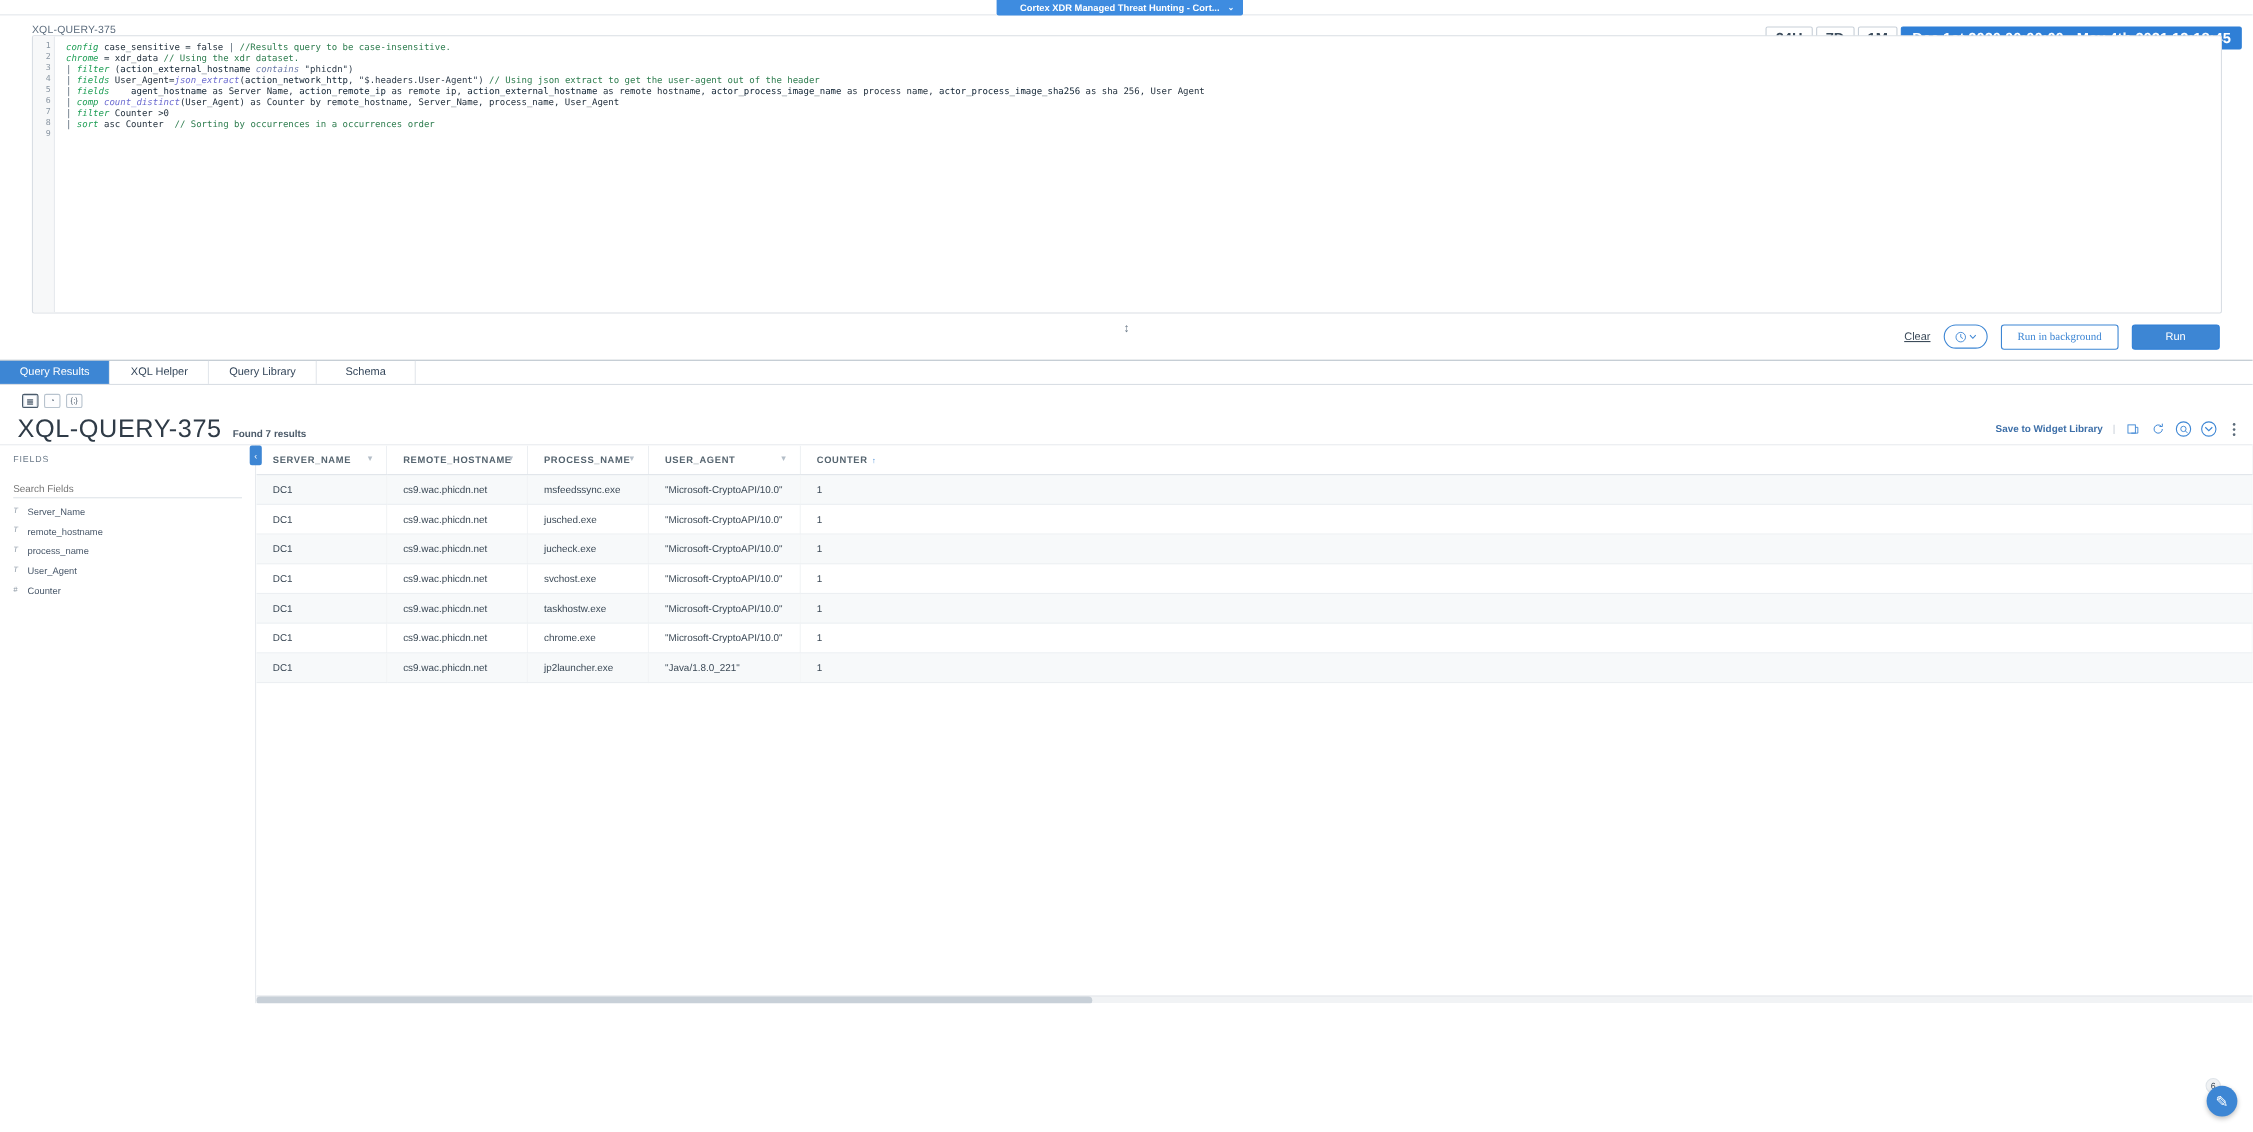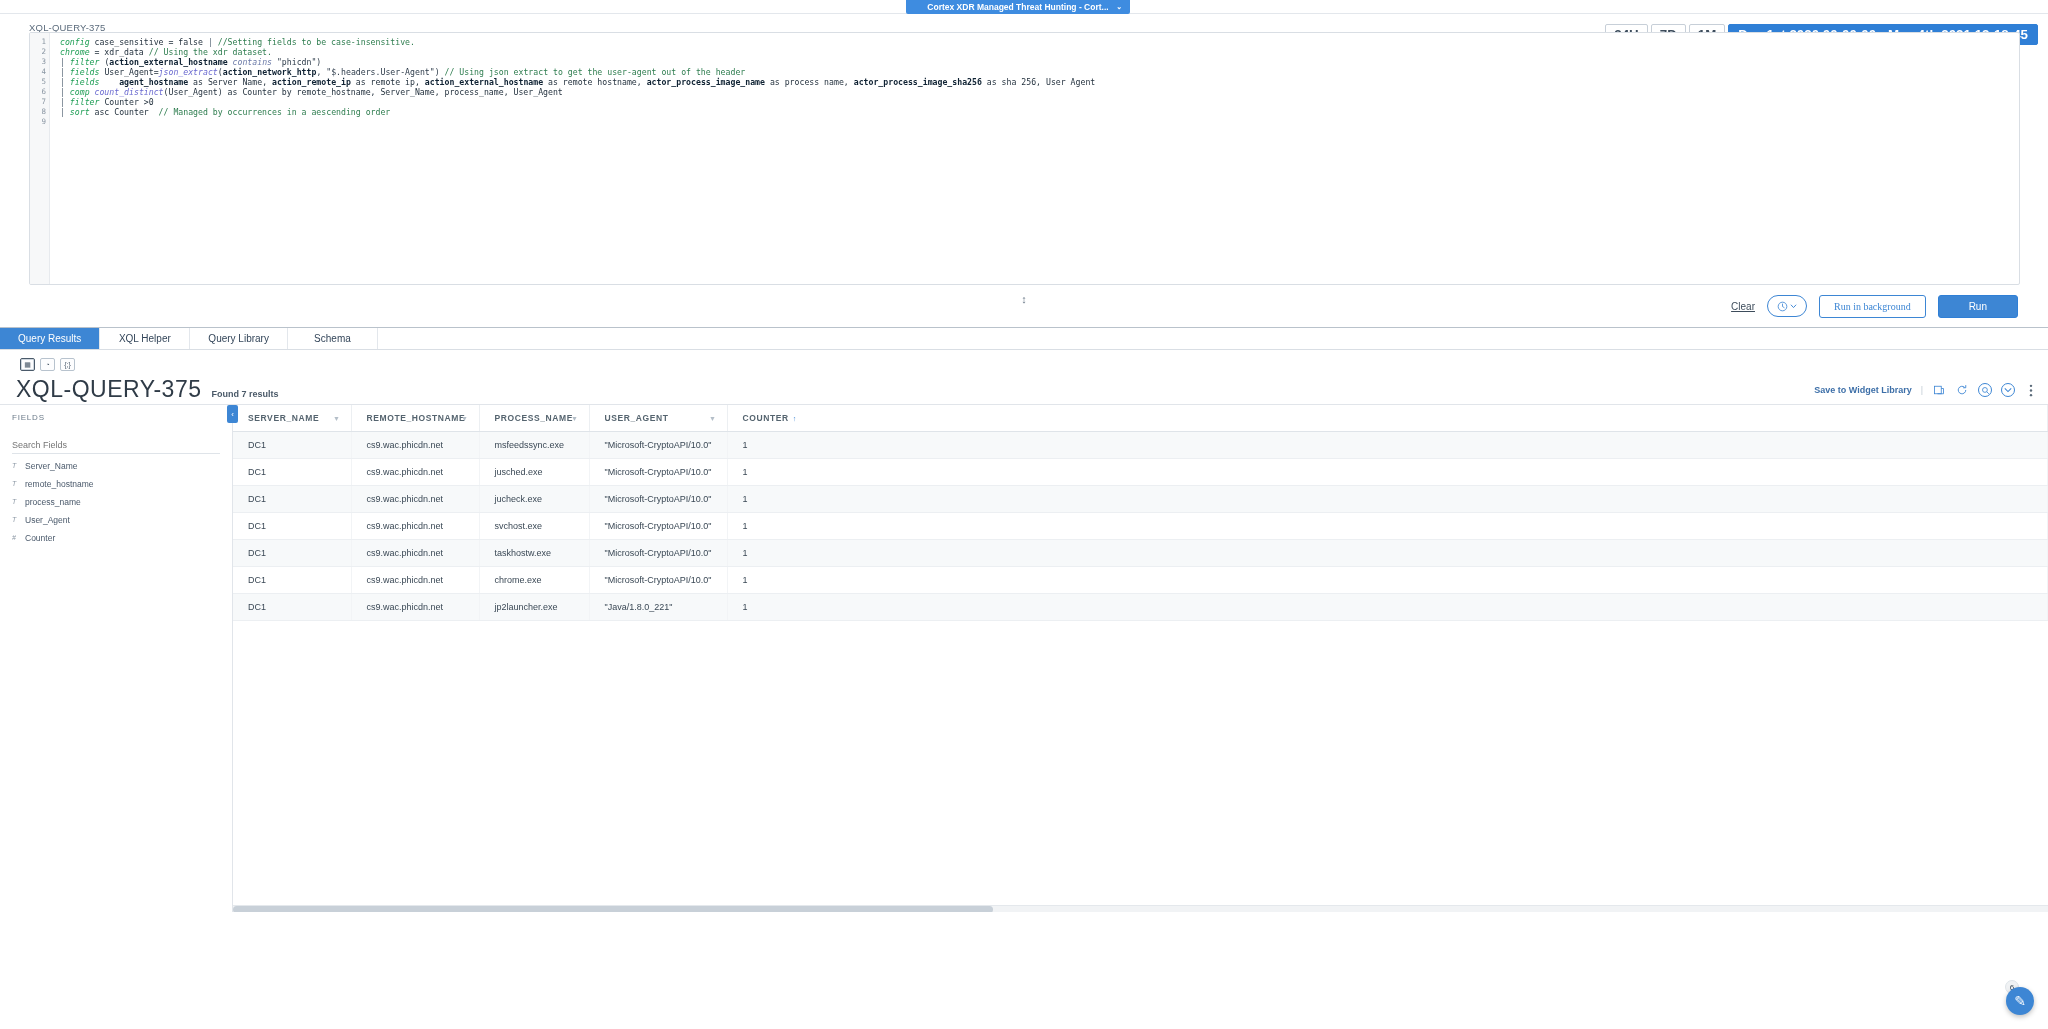--- a/index.html
+++ b/index.html
@@ -94,21 +94,21 @@
   }
   .cline { display: flex; align-items: flex-start; height: 10px; white-space: pre; }
   .ln {
     width: 20px; min-width: 20px;
     text-align: right; padding-right: 4px;
     color: #8a96a3; font-size: 7.5px;
     user-select: none;
   }
   .ctext { padding-left: 10px; color: #1f2d3a; }
   .kw   { color: #1e9e55; font-style: italic; }
-  .fld  { color: #0f2233; font-weight: bold; text-align: center; }
+  .fld  { color: #0f2233; font-weight: normal; text-align: center; }
   .op   { color: #6b7aa8; font-style: italic; text-align: right; }
   .fn   { color: #6a6ad0; font-style: italic; }
   .str  { color: #2d3b4a; }
   .cm   { color: #2e7d4f; }
   .pl   { color: #5a6a79; }
 
   
   .action-bar {
     position: relative;
     height: 42px;
@@ -332,28 +332,28 @@
     <button class="t-btn">24H</button>
     <button class="t-btn">7D</button>
     <button class="t-btn">1M</button>
     <button class="t-range">Dec 1st 2020 00:00:00 - May 4th 2021 13:18:45</button>
   </div>
 </div>
 
 <div class="editor-wrap">
   <div class="gutter"></div>
   <div class="code" id="code-area">
-      <div class="cline"><span class="ln">1</span><span class="ctext"><span class="kw">config </span><span>case_sensitive = false </span><span class="pl">| </span><span class="cm">//Setting fields to be case-insensitive.</span></span></div>
+      <div class="cline"><span class="ln">1</span><span class="ctext"><span class="kw">config </span><span>case_sensitive = false </span><span class="pl">| </span><span class="cm">//Results query to be case-insensitive.</span></span></div>
       <div class="cline"><span class="ln">2</span><span class="ctext"><span class="kw">chrome</span><span> = xdr_data </span><span class="cm">// Using the xdr dataset.</span></span></div>
       <div class="cline"><span class="ln">3</span><span class="ctext"><span class="pl">| </span><span class="kw">filter </span><span>(</span><span class="fld">action_external_hostname</span><span class="op"> contains </span><span class="str">"phicdn")</span></span></div>
       <div class="cline"><span class="ln">4</span><span class="ctext"><span class="pl">| </span><span class="kw">fields </span><span>User_Agent=</span><span class="fn">json_extract</span><span>(</span><span class="fld">action_network_http</span><span class="str">, "$.headers.User-Agent") </span><span class="cm">// Using json extract to get the user-agent out of the header</span></span></div>
       <div class="cline"><span class="ln">5</span><span class="ctext"><span class="pl">| </span><span class="kw">fields </span><span>   </span><span class="fld">agent_hostname</span><span> as Server Name, </span><span class="fld">action_remote_ip</span><span> as remote ip, </span><span class="fld">action_external_hostname</span><span> as remote hostname, </span><span class="fld">actor_process_image_name</span><span> as process name, </span><span class="fld">actor_process_image_sha256</span><span> as sha 256, User Agent</span></span></div>
       <div class="cline"><span class="ln">6</span><span class="ctext"><span class="pl">| </span><span class="kw">comp </span><span class="fn">count_distinct</span><span>(User_Agent) as Counter by remote_hostname, Server_Name, process_name, User_Agent</span></span></div>
       <div class="cline"><span class="ln">7</span><span class="ctext"><span class="pl">| </span><span class="kw">filter </span><span>Counter &gt;0</span></span></div>
-      <div class="cline"><span class="ln">8</span><span class="ctext"><span class="pl">| </span><span class="kw">sort </span><span>asc Counter  </span><span class="cm">// Managed by occurrences in a aescending order</span></span></div>
+      <div class="cline"><span class="ln">8</span><span class="ctext"><span class="pl">| </span><span class="kw">sort </span><span>asc Counter  </span><span class="cm">// Sorting by occurrences in a occurrences order</span></span></div>
       <div class="cline"><span class="ln">9</span><span class="ctext"></span></div>
     </div>
 </div>
 
 <div class="action-bar">
   <div class="drag-handle">↕</div>
   <span class="clear-link">Clear</span>
   <div class="hist-btn">
     <svg width="11" height="11" viewBox="0 0 16 16">
       <circle cx="8" cy="8" r="6.3" fill="none" stroke="#3d86d4" stroke-width="1.2"></circle>

